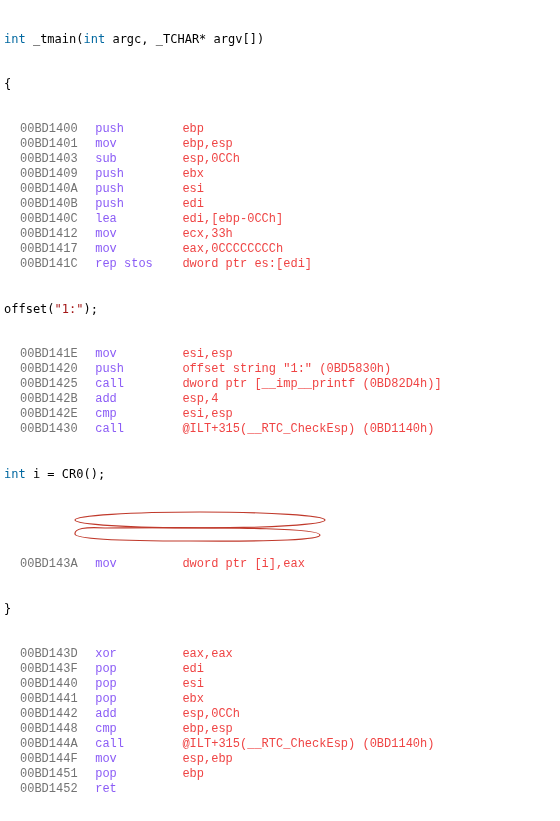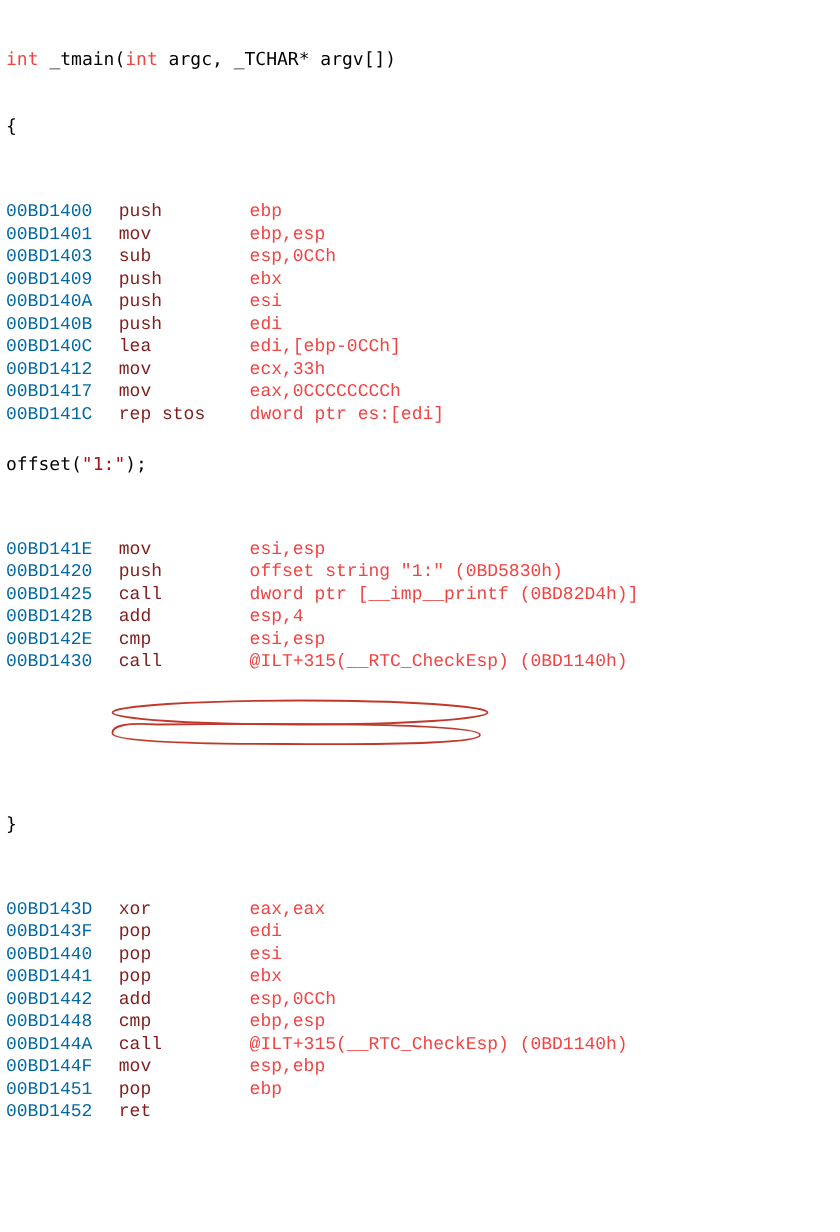--- a/index.html
+++ b/index.html
@@ -1,36 +1,37 @@
 <!DOCTYPE html>
 <html><head>
 <meta charset="utf-8">
 <style>
   * { margin: 0; padding: 0; box-sizing: border-box; }
   body { font-family: Consolas, 'Courier New', monospace; font-size: 12px; background: #fff; color: #000; width: 560px; }
   .code-area { padding: 2px 4px; white-space: pre; line-height: 15px; overflow: hidden; }
   .line { display: block; height: 15px; position: relative; }
-  .addr { color: #0369a1; display: inline-block; width: 68px; }
-  .mnem { color: #7f1d1d; display: inline-block; width: 80px; margin-top: 12px; }
+  .addr { color: #737373; display: inline-block; width: 68px; margin-left: 16px; }
+  .mnem { color: #8b5cf6; display: inline-block; width: 80px; }
   .ops { color: #ef4444; }
-  .kw { color: #ef4444; margin-top: 32px; }
+  .kw { color: #0369a1; margin-top: 32px; }
   .src { color: #000; font-family: Consolas, monospace; }
   .str { color: #a31515; }
   .svg-overlay { position: absolute; pointer-events: none; }
 </style>
 </head>
 <body>
 
 <div class="code-area" id="codearea">
   <span class="line src"><span class="kw">int</span> <span>_tmain(</span><span class="kw">int</span><span> argc, _TCHAR* argv[])</span></span>
   <span class="line src">{</span>
   <div id="block1"><span class="line"><span class="addr">00BD1400</span> <span class="mnem">push</span> <span class="ops">ebp</span></span><span class="line"><span class="addr">00BD1401</span> <span class="mnem">mov</span> <span class="ops">ebp,esp</span></span><span class="line"><span class="addr">00BD1403</span> <span class="mnem">sub</span> <span class="ops">esp,0CCh</span></span><span class="line"><span class="addr">00BD1409</span> <span class="mnem">push</span> <span class="ops">ebx</span></span><span class="line"><span class="addr">00BD140A</span> <span class="mnem">push</span> <span class="ops">esi</span></span><span class="line"><span class="addr">00BD140B</span> <span class="mnem">push</span> <span class="ops">edi</span></span><span class="line"><span class="addr">00BD140C</span> <span class="mnem">lea</span> <span class="ops">edi,[ebp-0CCh]</span></span><span class="line"><span class="addr">00BD1412</span> <span class="mnem">mov</span> <span class="ops">ecx,33h</span></span><span class="line"><span class="addr">00BD1417</span> <span class="mnem">mov</span> <span class="ops">eax,0CCCCCCCCh</span></span><span class="line"><span class="addr">00BD141C</span> <span class="mnem">rep stos</span> <span class="ops">dword ptr es:[edi]</span></span></div>
   <span class="line src"><span>offset(</span><span class="str">"1:"</span><span>);</span></span>
   <div id="block2"><span class="line"><span class="addr">00BD141E</span> <span class="mnem">mov</span> <span class="ops">esi,esp</span></span><span class="line"><span class="addr">00BD1420</span> <span class="mnem">push</span> <span class="ops">offset string "1:" (0BD5830h)</span></span><span class="line"><span class="addr">00BD1425</span> <span class="mnem">call</span> <span class="ops">dword ptr [__imp__printf (0BD82D4h)]</span></span><span class="line"><span class="addr">00BD142B</span> <span class="mnem">add</span> <span class="ops">esp,4</span></span><span class="line"><span class="addr">00BD142E</span> <span class="mnem">cmp</span> <span class="ops">esi,esp</span></span><span class="line"><span class="addr">00BD1430</span> <span class="mnem">call</span> <span class="ops">@ILT+315(__RTC_CheckEsp) (0BD1140h)</span></span></div>
+  <span class="line src"><span class="kw">int</span><span> i = CR0();</span></span>
   <div id="block3" style="position:relative">
     <svg class="svg-overlay" width="330" height="32" style="left:66px; top:-2px;">
       <ellipse cx="130" cy="10" rx="125" ry="8" fill="none" stroke="#c0392b" stroke-width="1.2"></ellipse>
       <path d="M 5 24 Q 4 16 35 18 Q 250 16 250 25 Q 250 32 120 31 Q 5 31 5 24 Z" fill="none" stroke="#c0392b" stroke-width="1.2"></path>
     </svg>
-  </div>
+  <span class="line"><span class="addr">00BD143A</span> <span class="mnem">mov</span> <span class="ops">dword ptr [i],eax</span></span></div>
   <span class="line src">}</span>
   <div id="block4"><span class="line"><span class="addr">00BD143D</span> <span class="mnem">xor</span> <span class="ops">eax,eax</span></span><span class="line"><span class="addr">00BD143F</span> <span class="mnem">pop</span> <span class="ops">edi</span></span><span class="line"><span class="addr">00BD1440</span> <span class="mnem">pop</span> <span class="ops">esi</span></span><span class="line"><span class="addr">00BD1441</span> <span class="mnem">pop</span> <span class="ops">ebx</span></span><span class="line"><span class="addr">00BD1442</span> <span class="mnem">add</span> <span class="ops">esp,0CCh</span></span><span class="line"><span class="addr">00BD1448</span> <span class="mnem">cmp</span> <span class="ops">ebp,esp</span></span><span class="line"><span class="addr">00BD144A</span> <span class="mnem">call</span> <span class="ops">@ILT+315(__RTC_CheckEsp) (0BD1140h)</span></span><span class="line"><span class="addr">00BD144F</span> <span class="mnem">mov</span> <span class="ops">esp,ebp</span></span><span class="line"><span class="addr">00BD1451</span> <span class="mnem">pop</span> <span class="ops">ebp</span></span><span class="line"><span class="addr">00BD1452</span> <span class="mnem">ret</span> <span class="ops"></span></span></div>
 </div>
 
 </body></html>

